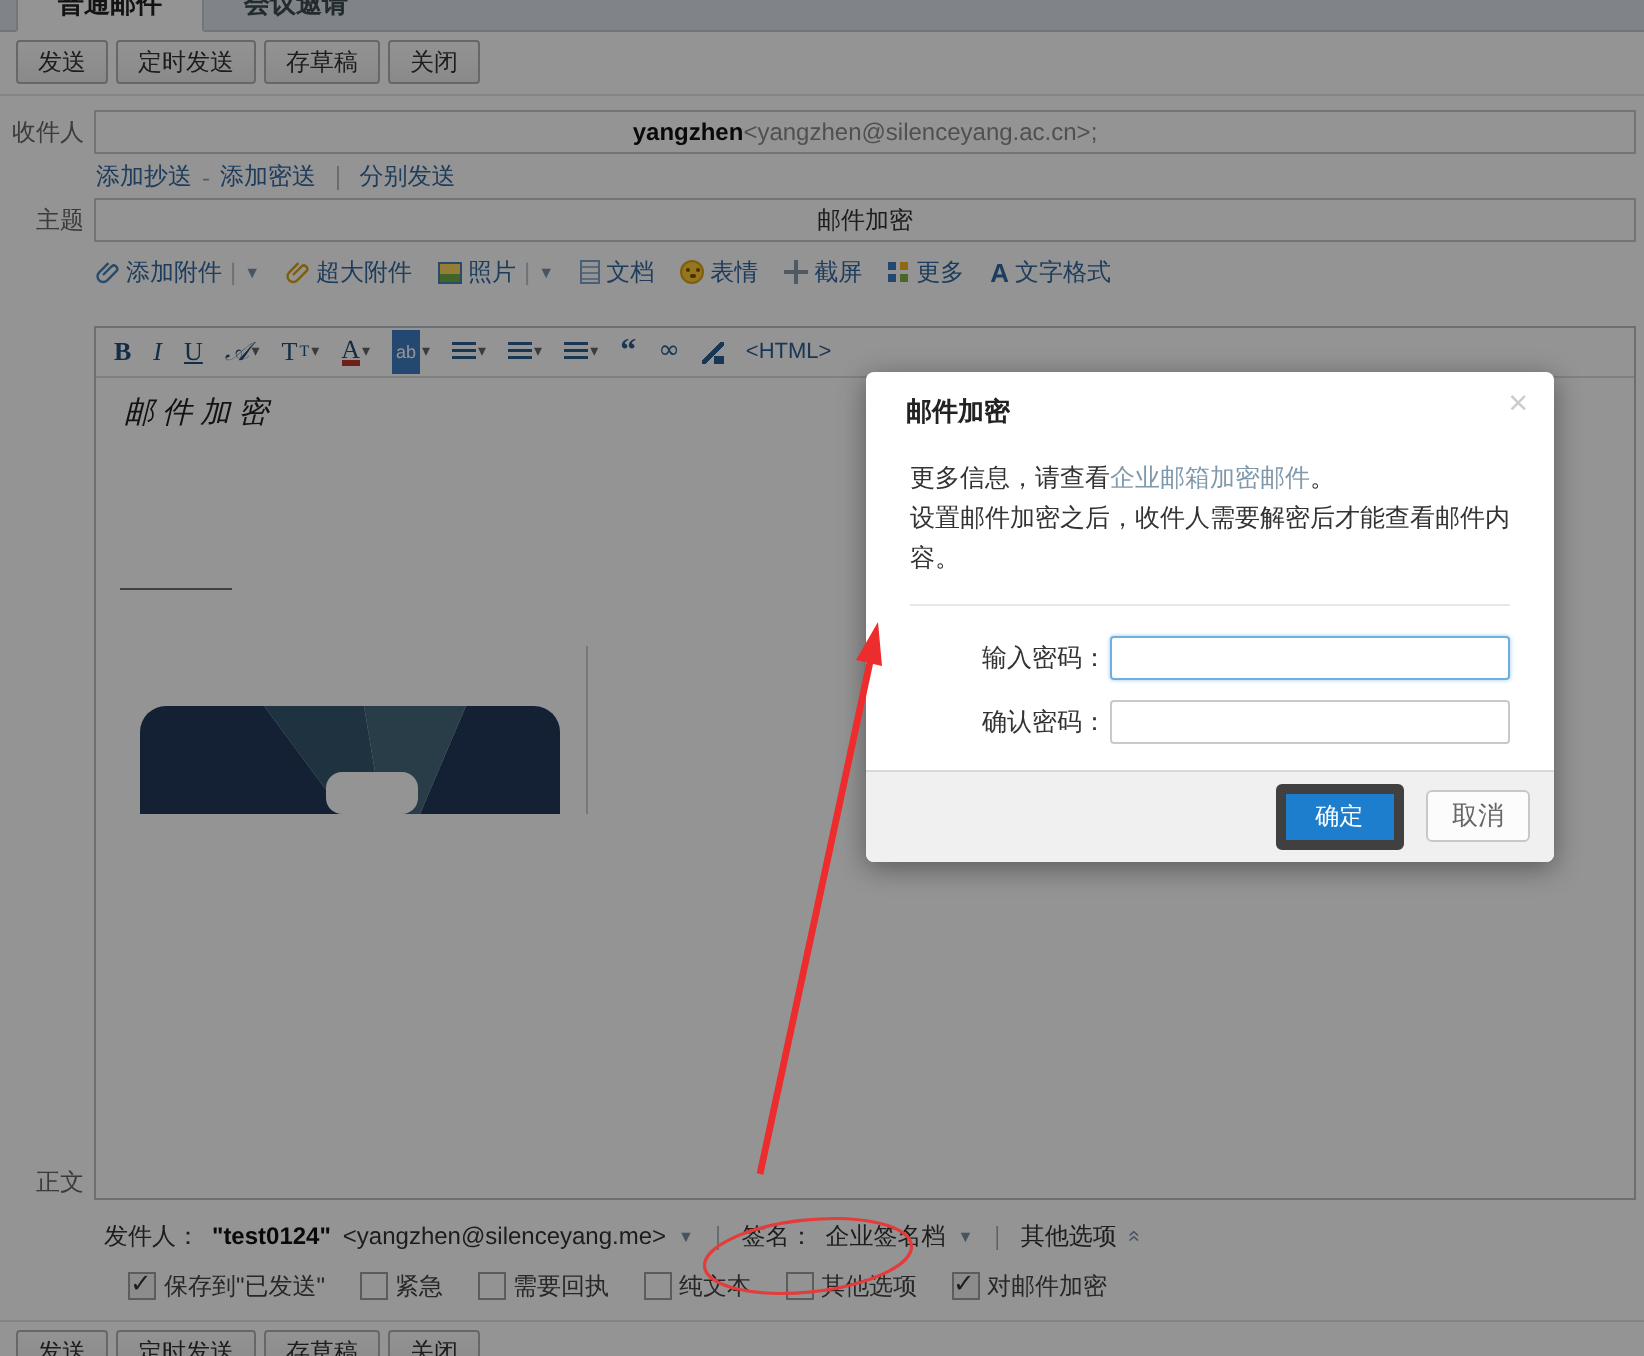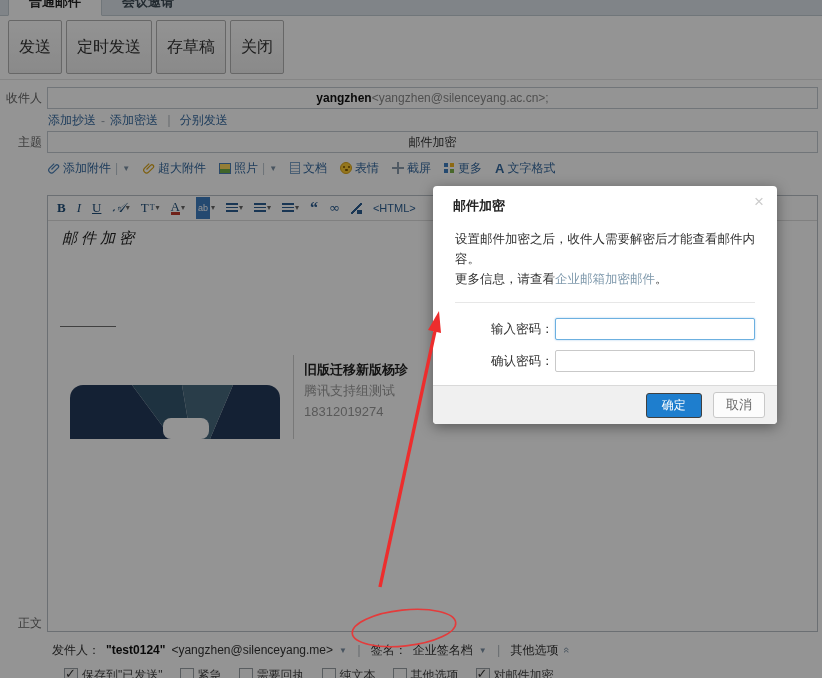--- a/index.html
+++ b/index.html
@@ -5,21 +5,21 @@
   html,body{margin:0;padding:0;background:#fff;}
   .screen{position:relative;width:822px;height:678px;overflow:hidden;background:#fff;
           font-family:"Liberation Sans","DejaVu Sans",sans-serif;font-size:12px;color:#333;}
   
   .tabstrip{height:16px;background:#dce4ea;border-bottom:1px solid #c2cbd2;display:flex;align-items:flex-end;padding-left:8px;box-sizing:border-box;}
   .tab{padding:5px 20px 4px;font-weight:bold;font-size:13px;color:#3d4a55;cursor:default;}
   .tab.active{background:#fff;border:1px solid #c2cbd2;border-bottom:1px solid #fff;margin-bottom:-1px;color:#222;}
   
   .toolbar{padding:4px 8px 5px;display:flex;gap:4px;align-items:center;}
   .toolbar.topbar{border-bottom:1px solid #e6e6e6;}
-  .btn{font-size:16px;line-height:16px;padding:18px 10px;border:1px solid #b2b2b2;border-radius:2px;
+  .btn{font-size:12px;line-height:16px;padding:2px 10px;border:1px solid #b2b2b2;border-radius:2px;
        background:linear-gradient(#fdfdfd,#ededed);color:#333;}
   .bottombar-wrap{border-top:1px solid #e2e2e2;margin-top:8px;}
   
   .row{display:flex;align-items:center;margin:0 4px 0 0;}
   .lbl{width:42px;flex:none;text-align:right;color:#666;margin-right:5px;}
   .field{flex:1;border:1px solid #c3cad1;background:#fff;height:20px;line-height:20px;padding:0 5px;white-space:nowrap;overflow:hidden;text-align:center;}
   .row-to{margin-top:7px;}
   .to-name{font-weight:bold;color:#111;}
   .to-addr{color:#8a8a8a;}
   .row-links{margin:3px 0 2px 48px;height:17px;display:flex;align-items:center;gap:5px;}
@@ -88,21 +88,21 @@
   .dlg-close{position:absolute;right:13px;top:8px;font-size:17px;color:#ccc;cursor:pointer;line-height:16px;}
   .dlg-body{padding:6px 22px 0;}
   .dlg-body p{margin:0;font-size:12.5px;color:#333;line-height:20px;}
   .dlg-link{color:#7f99ac;text-decoration:none;}
   .dlg-hr{border:none;border-top:1px solid #e7e7e7;margin:13px 0 15px;}
   .dlg-row{margin-bottom:10px;display:flex;align-items:center;margin-left:36px;}
   .dlg-row label{width:64px;flex:none;color:#333;font-size:12.5px;}
   .dlg-row input{width:238px;height:20px;border:1px solid #c9c9c9;border-radius:2px;padding:0 4px;font-size:12px;outline:none;}
   .dlg-row input.focused{border:1px solid #6cb0e0;box-shadow:0 0 2px rgba(90,160,220,.6);}
   .dlg-foot{margin-top:13px;background:#f0f0f0;border-top:1px solid #d9d9d9;padding:6px 12px;text-align:right;border-radius:0 0 4px 4px;}
-  .btn-ok{background:#1e7ece;border:1px solid #404040;color:#fff;padding:3px 15px;border-radius:3px;font-size:12px;}
+  .btn-ok{background:#1e7ece;border:5px solid #404040;color:#fff;padding:3px 15px;border-radius:3px;font-size:12px;}
   .btn-cancel{background:#fcfcfc;border:1px solid #c8c8c8;color:#666;padding:3px 12px;border-radius:3px;font-size:13px;margin-left:8px;}
   
   .annot{position:absolute;inset:0;z-index:30;pointer-events:none;}
 </style>
 </head>
 <body>
 
 <div class="screen">
 
   <div class="base">
@@ -226,25 +226,20 @@
           <div class="siglogo">
             <svg width="210" height="54" viewBox="0 0 210 54">
               <path d="M13 0 H62 L102 54 H0 V13 A13 13 0 0 1 13 0 Z" fill="#24395a"></path>
               <path d="M163 0 H197 A13 13 0 0 1 210 13 V54 H140 Z" fill="#24395a"></path>
               <path d="M62 0 H112 L121 54 H102 Z" fill="#35576f"></path>
               <path d="M112 0 H163 L140 54 H121 Z" fill="#48697f"></path>
               <rect x="93" y="33" width="46" height="21" rx="8" fill="#ffffff"></rect>
             </svg>
           </div>
           <div class="sigline"></div>
-          <div class="sigtext">
-            <div class="signame">旧版迁移新版杨珍</div>
-            <div class="sigsub">腾讯支持组测试</div>
-            <div class="sigsub">18312019274</div>
-          </div>
         </div>
       </div>
     </div>
 
     <div class="senderrow">
       <span>发件人：</span>
         <b>"test0124"</b>
       <span>&lt;yangzhen@silenceyang.me&gt;</span>
       <span class="caret">▼</span>
       <span class="sep">｜</span>
@@ -295,22 +290,22 @@
   </div>
 
   <div class="dim"></div>
 
   <div class="dialog">
     <div class="dlg-head">
       <span class="dlg-title">邮件加密</span>
       <span class="dlg-close">×</span>
     </div>
     <div class="dlg-body">
+      <p><span>更多信息，请查看</span><a class="dlg-link">企业邮箱加密邮件</a><span>。</span></p>
       <p>设置邮件加密之后，收件人需要解密后才能查看邮件内容。</p>
-      <p><span>更多信息，请查看</span><a class="dlg-link">企业邮箱加密邮件</a><span>。</span></p>
       <hr class="dlg-hr">
       <div class="dlg-row">
         <label>输入密码：</label>
         <input class="focused" type="text" value="" style="">
       </div>
       <div class="dlg-row">
         <label>确认密码：</label>
         <input type="text" value="" style="">
       </div>
     </div>

